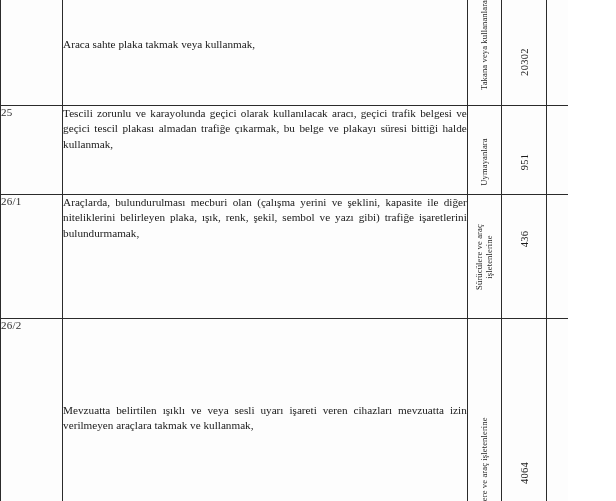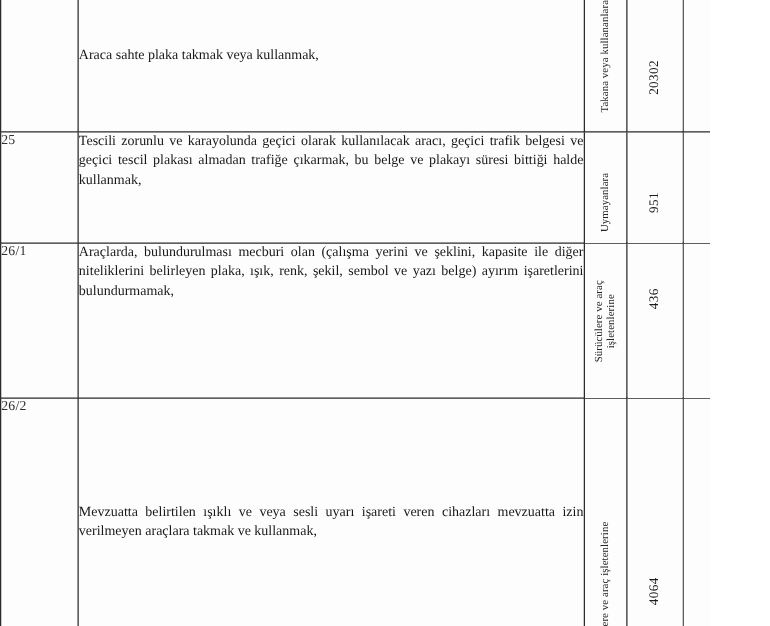--- a/index.html
+++ b/index.html
@@ -158,21 +158,21 @@
         <td class="num-cell">
           <span class="num-rot count-val pos-lower">951</span>
         </td>
         <td class="num-cell">
           <span class="num-rot amount-val">1.507</span>
         </td>
       </tr>
 
       <tr style="height:124px;margin-left:48px;">
         <td class="code-cell">26/1</td>
-        <td class="desc-cell">Araçlarda, bulundurulması mecburi olan (çalışma yerini ve şeklini, kapasite ile diğer niteliklerini belirleyen plaka, ışık, renk, şekil, sembol ve yazı belge) ayırım işaretlerini bulundurmamak,</td>
+        <td class="desc-cell">Araçlarda, bulundurulması mecburi olan (çalışma yerini ve şeklini, kapasite ile diğer niteliklerini belirleyen plaka, ışık, renk, şekil, sembol ve yazı gibi) trafiğe işaretlerini bulundurmamak,</td>
         <td class="subject-cell">
           <span class="subject-rot two-line">Sürücülere ve araç işletenlerine</span>
         </td>
         <td class="num-cell">
           <span class="num-rot count-val pos-upper">436</span>
         </td>
         <td class="num-cell">
           <span class="num-rot amount-val pos-upper">691</span>
         </td>
       </tr>

